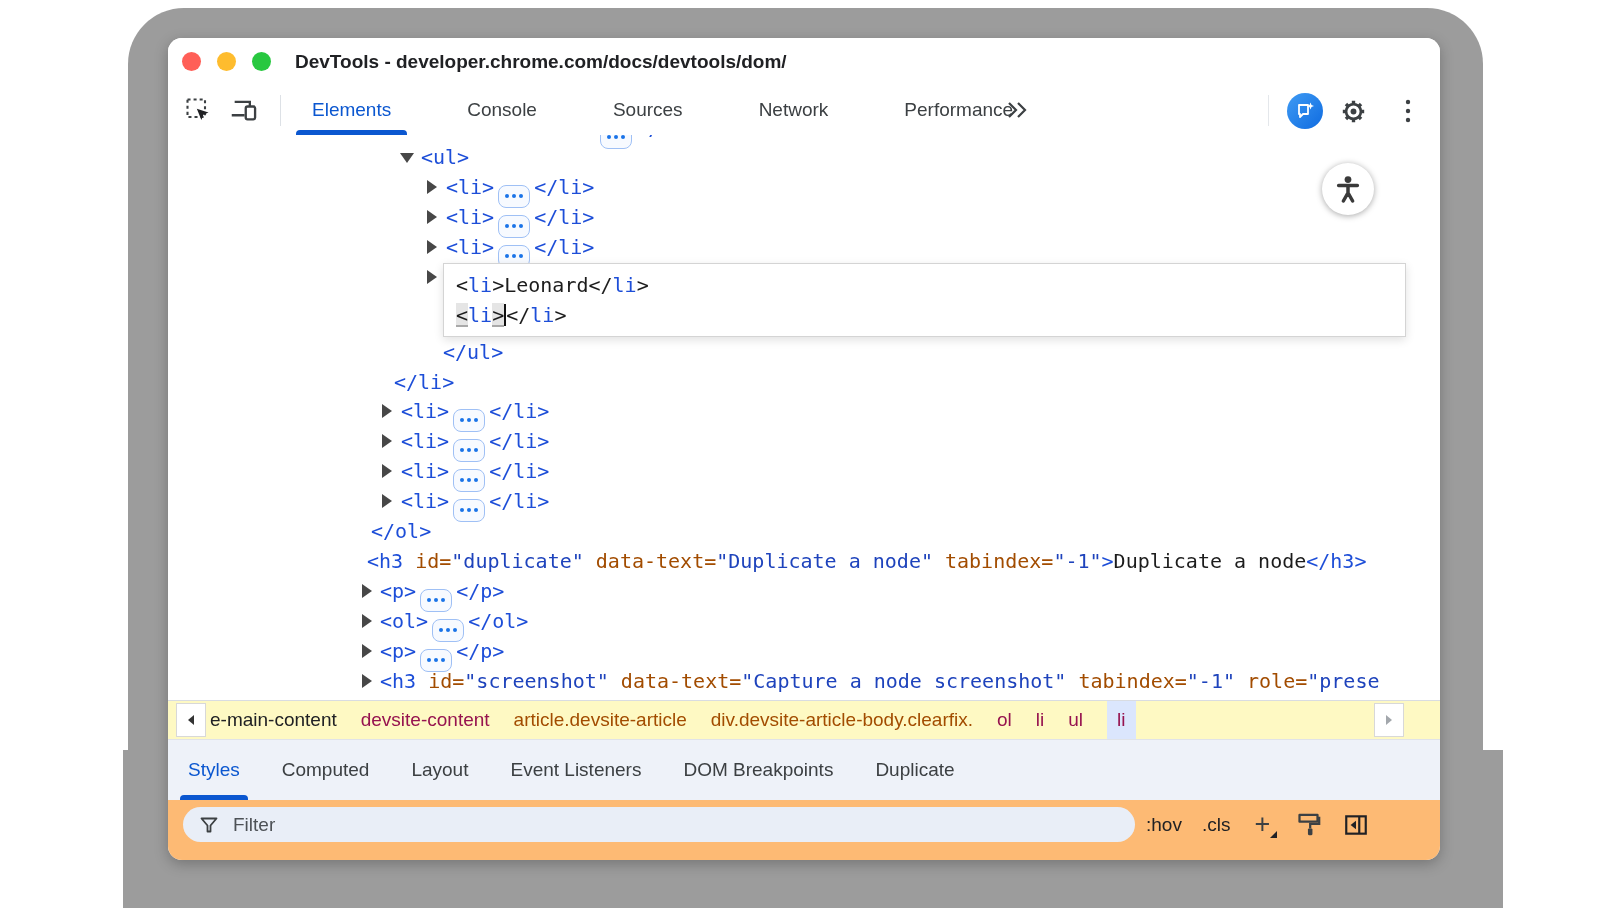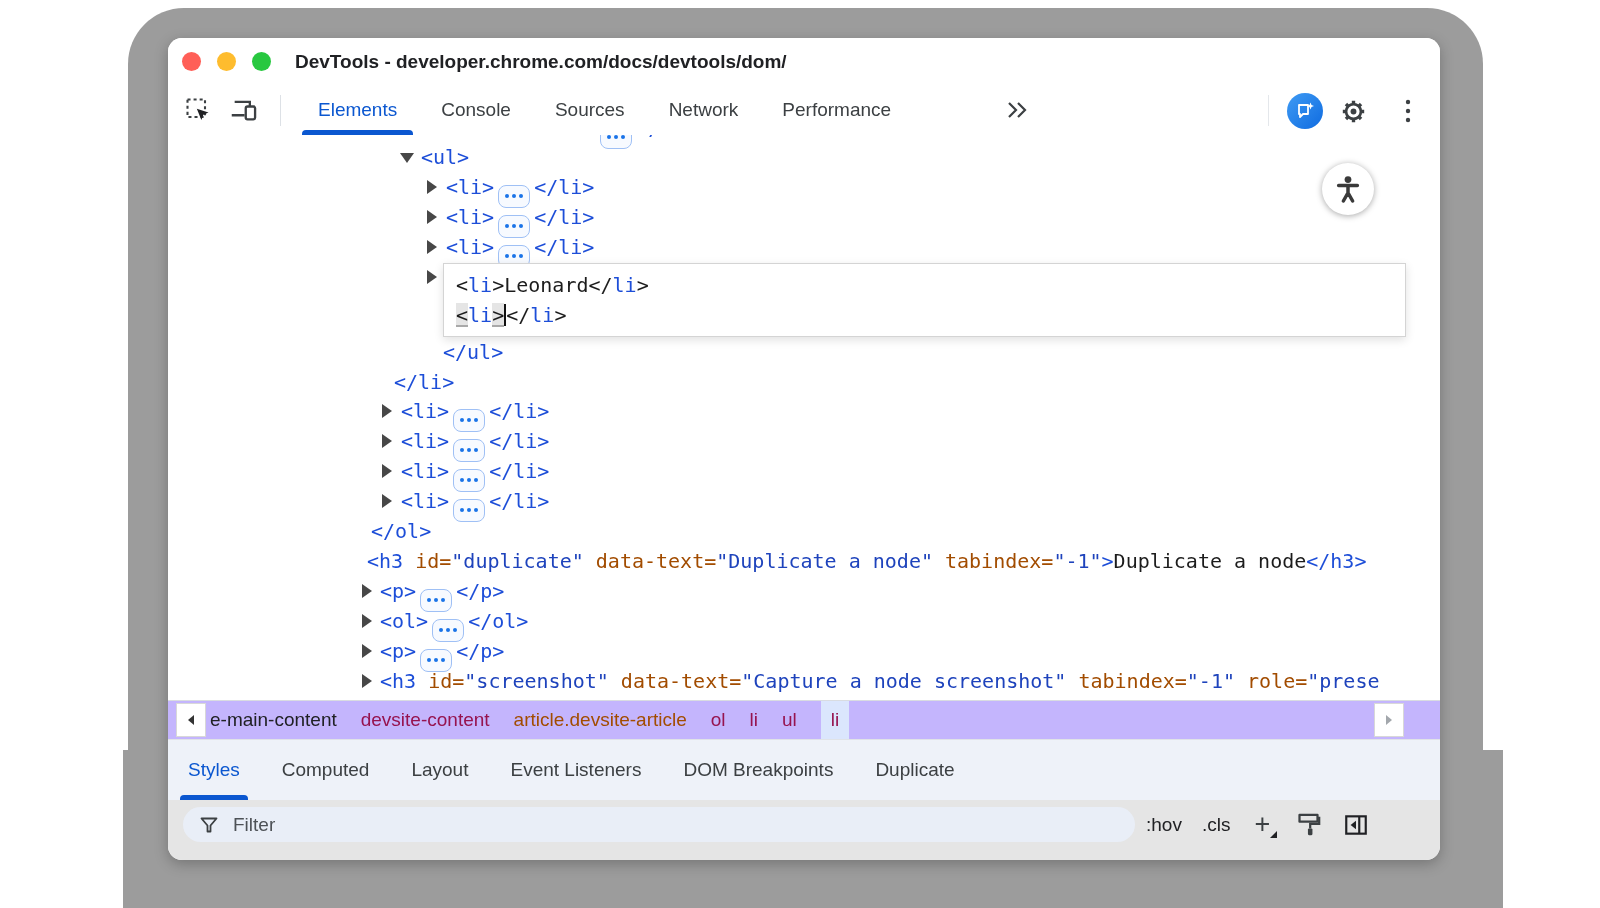--- a/index.html
+++ b/index.html
@@ -20,21 +20,21 @@
   .light{position:absolute;top:14px;width:19px;height:19px;border-radius:50%;}
   .light.red{left:14px;background:#ff5f57;}
   .light.yellow{left:49px;background:#febc2e;}
   .light.green{left:84px;background:#28c840;}
   .wtitle{position:absolute;left:127px;top:0;line-height:48px;font-size:19px;font-weight:bold;color:#202124;white-space:nowrap;}
 
   
   .toolbar{position:absolute;left:0;top:48px;width:100%;height:49px;border-bottom:1px solid #e2e2e2;background:#fff;}
   .tico{position:absolute;top:10px;width:28px;height:28px;display:flex;align-items:center;justify-content:center;}
   .tdiv{position:absolute;left:112px;top:9px;width:1px;height:31px;background:#dde1e6;}
-  .tabs{position:absolute;left:132px;top:0;height:49px;display:flex;gap:8px;}
+  .tabs{position:absolute;left:126px;top:0;height:49px;display:flex;gap:40px;}
   .tab{position:relative;padding:0 18px;line-height:47px;font-size:19px;color:#3c4043;white-space:nowrap;}
   .tab.active{color:#0b57d0;}
   .tab.active::after{content:"";position:absolute;left:2px;right:2px;bottom:0;height:5px;background:#0b57d0;border-radius:4px 4px 0 0;}
   .moretabs{position:absolute;left:836px;top:13px;}
   .rdiv{position:absolute;left:1100px;top:9px;width:1px;height:31px;background:#e4e7eb;}
   .ai-btn{position:absolute;left:1119px;top:7px;width:36px;height:36px;border-radius:50%;
           background:linear-gradient(135deg,#3f9bf4,#0f6be0);display:flex;align-items:center;justify-content:center;}
   .gear-btn{position:absolute;left:1171px;top:11px;width:28px;height:28px;display:flex;align-items:center;justify-content:center;}
   .dots-btn{position:absolute;left:1228px;top:11px;width:24px;height:28px;display:flex;align-items:center;justify-content:center;}
 
@@ -56,40 +56,40 @@
   .editbox{position:absolute;left:275px;top:128px;width:963px;height:74px;background:#fff;border:1px solid #d4d4d4;
            box-shadow:0 3px 9px rgba(0,0,0,.12);z-index:5;box-sizing:border-box;padding:6px 0 0 12px;}
   .editline{height:30px;line-height:30px;font-family:"DejaVu Sans Mono",monospace;font-size:20px;white-space:pre;}
   .hl{background:#e5e5e5;box-shadow:inset 0 -2px 0 #a9a9a9;}
   .cursor{display:inline-block;width:2px;height:22px;background:#111;vertical-align:-4px;}
 
   .a11y{position:absolute;left:1154px;top:28px;width:52px;height:52px;border-radius:50%;background:#fff;
         box-shadow:0 1px 6px rgba(0,0,0,.35);display:flex;align-items:center;justify-content:center;z-index:6;}
 
   
-  .crumbbar{position:absolute;left:0;top:662px;width:100%;height:40px;background:#c4b5fd;
+  .crumbbar{position:absolute;left:0;top:662px;width:100%;height:40px;background:#fef9c3;
             border-top:1px solid #d9dce1;border-bottom:1px solid #e0e3e8;box-sizing:border-box;}
   .cnav{position:absolute;top:2px;width:30px;height:34px;background:#fff;border:1px solid #d8d8d8;
         display:flex;align-items:center;justify-content:center;box-sizing:border-box;}
   .cnav.left{left:8px;}
   .cnav.right{left:1206px;}
   .crumbs{position:absolute;left:42px;top:0;height:38px;display:flex;align-items:center;gap:24px;font-size:19px;white-space:nowrap;}
   .crumb{display:flex;align-items:center;height:38px;}
   .c-plain{color:#202124;} .c-tag{color:#96134f;} .c-attr{color:#a24c00;}
   .crumb.sel{background:#dbe6fd;padding:0 10px;}
 
   
   .styletabs{position:absolute;left:0;top:702px;width:100%;height:60px;background:#eef2f9;}
   .stabs{display:flex;align-items:center;height:60px;padding-left:20px;gap:42px;font-size:19px;color:#3c4043;}
   .stab{position:relative;height:60px;line-height:60px;white-space:nowrap;}
   .stab.active{color:#0b57d0;}
   .stab.active::after{content:"";position:absolute;left:-8px;right:-8px;bottom:0;height:5px;background:#0b57d0;border-radius:4px 4px 0 0;}
 
   
-  .filterbar{position:absolute;left:0;top:762px;width:100%;height:60px;background:#e5e5e5;}
+  .filterbar{position:absolute;left:0;top:762px;width:100%;height:60px;background:#fdba74;}
   .fpill{position:absolute;left:15px;top:7px;width:952px;height:35px;border-radius:18px;background:#e9eef7;
          display:flex;align-items:center;padding-left:16px;gap:12px;box-sizing:border-box;}
   .fpill input{border:none;background:transparent;outline:none;font-size:19px;color:#3c4043;width:800px;
                font-family:"Liberation Sans",sans-serif;}
   .fpill input::placeholder{color:#4d5156;opacity:1;}
   .fright{position:absolute;left:978px;top:0;height:49px;display:flex;align-items:center;gap:20px;}
   .ftxt{font-size:19px;color:#202124;}
   .plus{position:relative;font-size:27px;color:#3c4043;line-height:27px;width:24px;text-align:center;}
   .plus::after{content:"";position:absolute;right:-3px;bottom:0;border-left:7px solid transparent;border-bottom:7px solid #202124;}
   .fico{display:flex;align-items:center;justify-content:center;width:28px;height:28px;}
@@ -251,20 +251,21 @@
   <div class="crumbbar">
     <span class="cnav left">
       <svg width="10" height="12" viewBox="0 0 10 12">
           <path d="M8 1 L2 6 L8 11 Z" fill="#333"></path>
         </svg>
     </span>
     <div class="crumbs">
         <span class="crumb c-plain">e-main-content</span>
         <span class="crumb c-tag">devsite-content</span>
         <span class="crumb c-attr">article.devsite-article</span>
+        <span class="crumb c-attr">div.devsite-article-body.clearfix.</span>
         <span class="crumb c-tag">ol</span>
         <span class="crumb c-tag">li</span>
         <span class="crumb c-tag">ul</span>
         <span class="crumb c-tag sel">li</span>
       </div>
     <span class="cnav right">
       <svg width="10" height="12" viewBox="0 0 10 12">
           <path d="M2 1 L8 6 L2 11 Z" fill="#a3a7ac"></path>
         </svg>
     </span>

